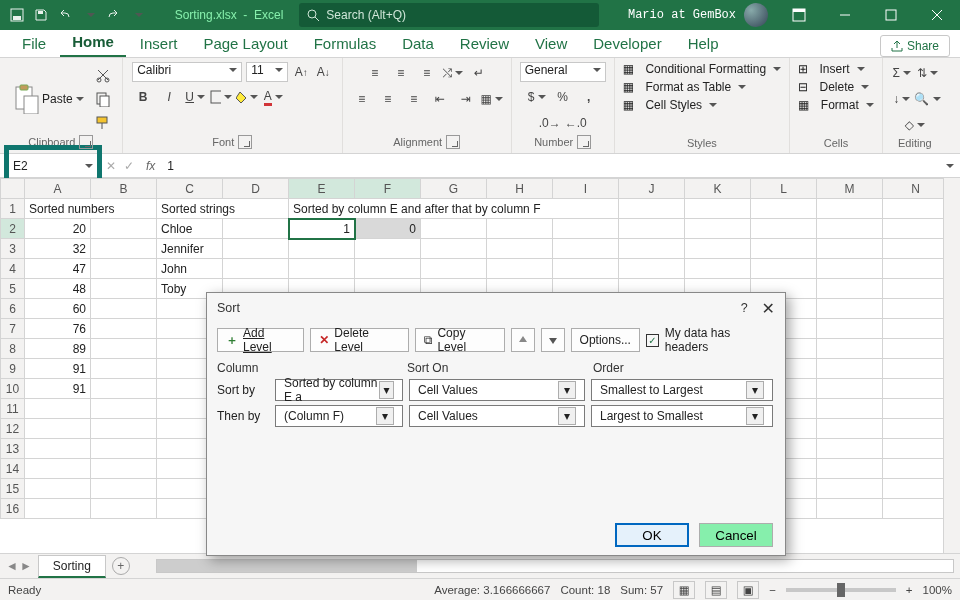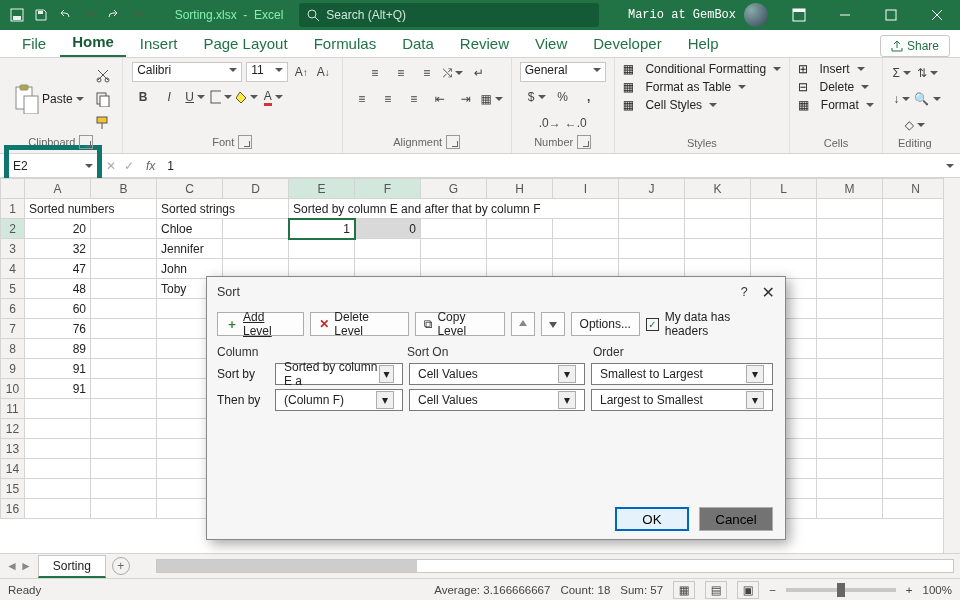--- a/index.html
+++ b/index.html
@@ -59,37 +59,37 @@
   .hscrolltrack { flex:1; height:14px; border:1px solid #c8c8c8; background:#fff; margin-left:20px; position:relative; }
   .hthumb { position:absolute; left:0; top:0; bottom:0; width:260px; background:#cdcdcd;}
   
   .status { height:22px; background:#f3f2f1; border-top:1px solid #d4d4d4; display:flex; align-items:center; padding:0 8px; font-size:11.5px; color:#444; gap:18px; }
   .status .right { margin-left:auto; display:flex; align-items:center; gap:10px;}
   .viewbtn { width:22px; height:18px; border:1px solid #c8c8c8; display:flex; align-items:center; justify-content:center; }
   .zoomslider { width:110px; height:4px; background:#c8c8c8; position:relative; }
   .zoomslider .tk{ position:absolute; top:-4px; left:50%; width:1px; height:12px; background:#888;}
   .zoomslider .th{ position:absolute; top:-5px; left:calc(50% - 4px); width:8px; height:14px; background:#666;}
   
-  .dlg { position:absolute; left:206px; top:276px; width:580px; height:264px; background:#f6f6f6; border:1px solid #888; box-shadow:4px 4px 12px rgba(0,0,0,0.35); display:flex; flex-direction:column; }
+  .dlg { position:absolute; left:206px; top:292px; width:580px; height:264px; background:#f6f6f6; border:1px solid #888; box-shadow:4px 4px 12px rgba(0,0,0,0.35); display:flex; flex-direction:column; }
   .dlg .dtitle { height:30px; display:flex; align-items:center; padding:0 10px; font-size:12.5px; color:#333; }
   .dlg .dtitle .dright { margin-left:auto; display:flex; gap:14px; align-items:center;}
   .dlg .dtool { height:34px; display:flex; align-items:center; gap:6px; padding:0 10px; }
   .dbtn { height:24px; border:1px solid #adadad; background:#fdfdfd; padding:0 8px; display:flex; align-items:center; gap:5px; font-size:12px; }
   .dbtn.sq { width:24px; padding:0; justify-content:center; }
   .dchk { margin-left:auto; display:flex; align-items:center; gap:6px; }
   .dgrid { flex:1; margin:2px 10px 8px; border:0; }
   .dhdr { display:flex; font-size:12px; color:#333; padding:2px 0;}
   .dhdr div:nth-child(1){width:190px;} .dhdr div:nth-child(2){width:186px;} .dhdr div:nth-child(3){flex:1;}
   .drow { display:flex; align-items:center; gap:6px; padding:2px 0;}
   .drow .lab{ width:52px; }
   .dsel { height:22px; border:1px solid #7a7a7a; background:#fff; display:flex; align-items:center; justify-content:space-between; padding:0 8px; }
   .dsel .ar { width:18px; height:18px; border:1px solid #adadad; display:flex; align-items:center; justify-content:center; background:#f0f0f0;}
   .dftr { height:40px; display:flex; align-items:center; justify-content:flex-end; gap:10px; padding:0 12px;}
   .okbtn { width:74px; height:24px; border:2px solid #0067c0; background:#e5f1fb; }
-  .cancel { width:74px; height:24px; border:1px solid #adadad; background:#737373;}
+  .cancel { width:74px; height:24px; border:1px solid #adadad; background:#86efac;}
   .chkbox{ width:13px; height:13px; border:1px solid #333; display:inline-flex; align-items:center; justify-content:center; font-size:10px; color:#217346;}
   .und { text-decoration:underline; }
   .caret::after{content:""; display:inline-block; border:4px solid transparent; border-top-color:#555; margin-left:3px; transform:translateY(2px);}
 </style>
 </head>
 <body>
 
 <div class="titlebar">
   <div class="qat">
     <span class="ic">

